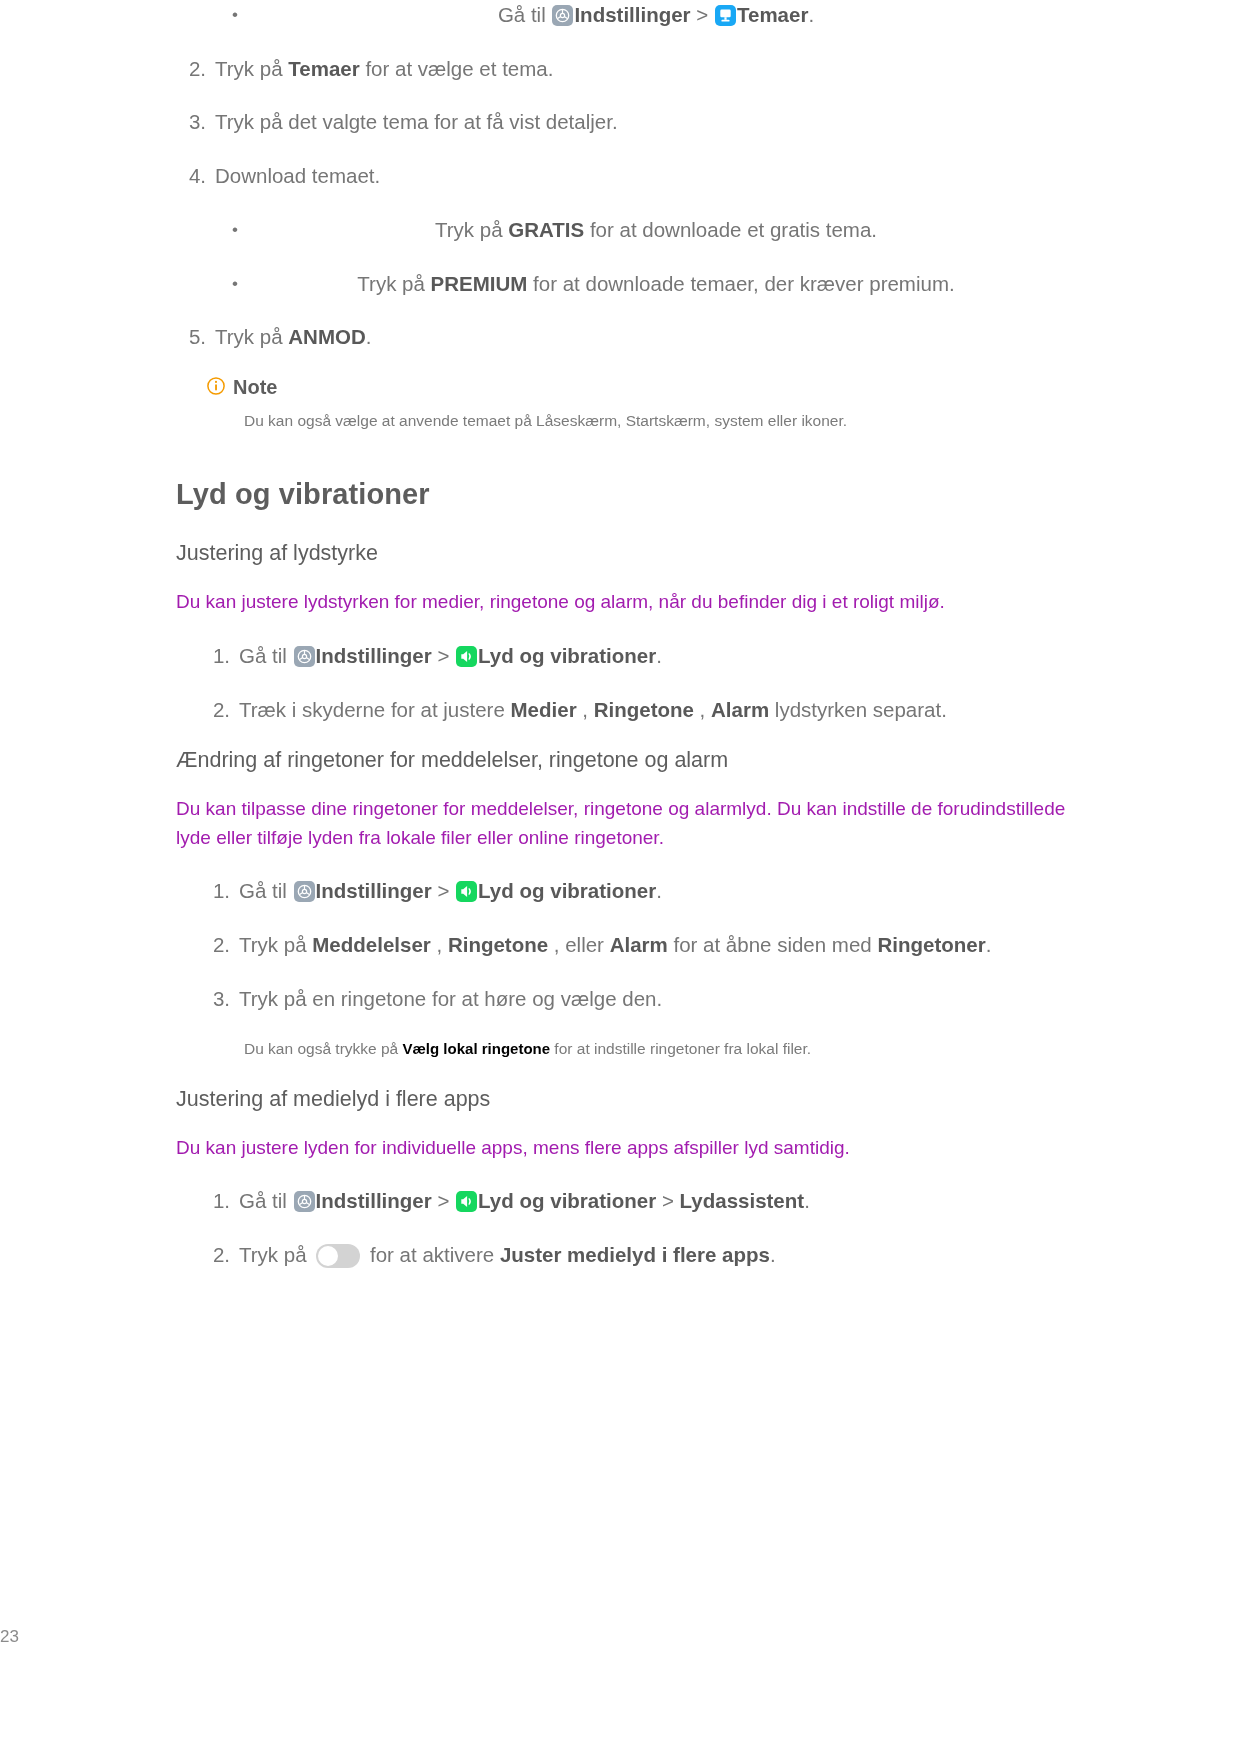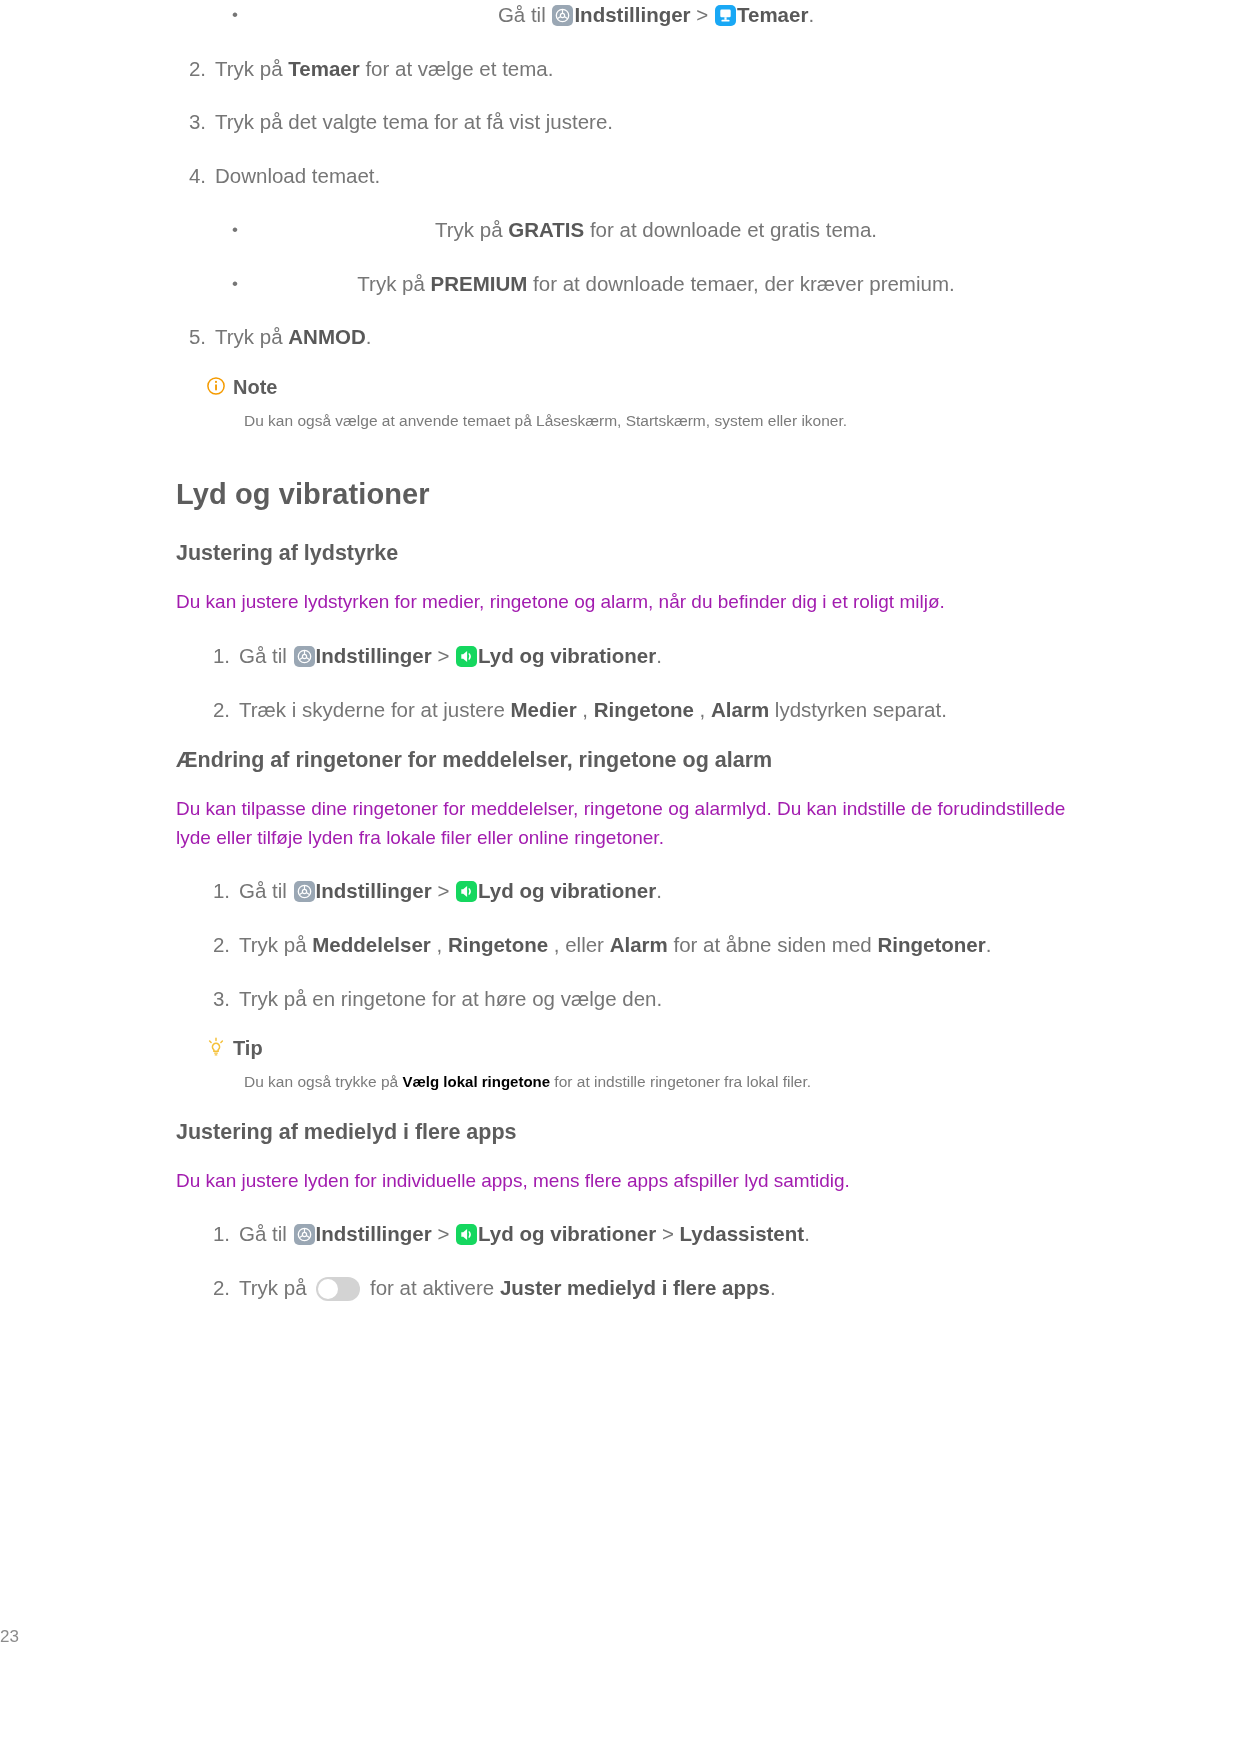--- a/index.html
+++ b/index.html
@@ -74,21 +74,21 @@
   h1.sect {
     font-size: 29px;
     color: #5d5d5d;
     font-weight: bold;
     margin: 46px 0 30px 0;
     letter-spacing: .1px;
   }
   h2.sub {
     font-size: 21.5px;
     color: #5d5d5d;
-    font-weight: bold;
+    font-weight: normal;
     margin: 0 0 22px 0;
   }
   p.para {
     font-size: 19px;
     line-height: 1.5;
     color: #a21caf;
     margin: 0 0 24px 0;
   }
 
   
@@ -176,21 +176,21 @@
             </svg></span><b>Temaer</b><span class="txt">.</span></span>
     </div>
 
     <div class="olitem">
       <span class="marker">2.</span>
       <span class="body"><span class="txt">Tryk på </span><b>Temaer</b><span class="txt"> for at vælge et tema.</span></span>
     </div>
 
     <div class="olitem">
       <span class="marker">3.</span>
-      <span class="body txt">Tryk på det valgte tema for at få vist justere.</span>
+      <span class="body txt">Tryk på det valgte tema for at få vist detaljer.</span>
     </div>
 
     <div class="olitem">
       <span class="marker">4.</span>
       <span class="body txt">Download temaet.</span>
     </div>
 
     <div class="bullitem indent-2">
       <span class="dot">•</span>
       <span class="body"><span class="txt">Tryk på </span><b>GRATIS</b><span class="txt"> for at downloade et gratis tema.</span></span>
@@ -259,29 +259,20 @@
       <span class="marker">2.</span>
       <span class="body"><span class="txt">Tryk på </span><b>Meddelelser</b><span class="txt"> , </span><b>Ringetone</b><span class="txt"> , eller </span><b>Alarm</b><span class="txt"> for at åbne siden med </span><b>Ringetoner</b><span class="txt">.</span></span>
     </div>
 
     <div class="olitem indent-1">
       <span class="marker">3.</span>
       <span class="body txt">Tryk på en ringetone for at høre og vælge den.</span>
     </div>
 
     <div class="callout">
-      <div class="callout-title">
-        <span class="tip-ico"><svg viewBox="0 0 20 22" width="20" height="22">
-              <path d="M10 6.3 a3.6 3.6 0 0 1 3.6 3.6 c0 1.6-1 2.4-1.5 3.1 l0 1.2 l-4.2 0 l0-1.2 c-0.5-0.7-1.5-1.5-1.5-3.1 A3.6 3.6 0 0 1 10 6.3 Z" fill="none" stroke="#f5c13a" stroke-width="1.5"></path>
-              <rect x="8.0" y="15.4" width="4.0" height="1.25" rx="0.6" fill="#f5c13a"></rect>
-              <rect x="8.6" y="17.3" width="2.8" height="1.2" rx="0.6" fill="#f5c13a"></rect>
-              <path d="M10 1.3 L10 3.5 M3.6 4.0 L5.1 5.5 M16.4 4.0 L14.9 5.5" stroke="#f5c13a" stroke-width="1.5" stroke-linecap="round"></path>
-            </svg></span>
-        <span class="ctext">Tip</span>
-      </div>
       <div class="callout-body"><span>Du kan også trykke på </span><b>Vælg lokal ringetone</b><span> for at indstille ringetoner fra lokal filer.</span></div>
     </div>
 
     <h2 class="sub">Justering af medielyd i flere apps</h2>
     <p class="para">Du kan justere lyden for individuelle apps, mens flere apps afspiller lyd samtidig.</p>
 
     <div class="olitem indent-1">
       <span class="marker">1.</span>
       <span class="body"><span class="txt">Gå til </span><span class="iico ico-settings"><svg viewBox="0 0 21 21">
               <circle cx="10.5" cy="10.5" r="6.2" fill="none" stroke="#ffffff" stroke-width="1.3"></circle>

